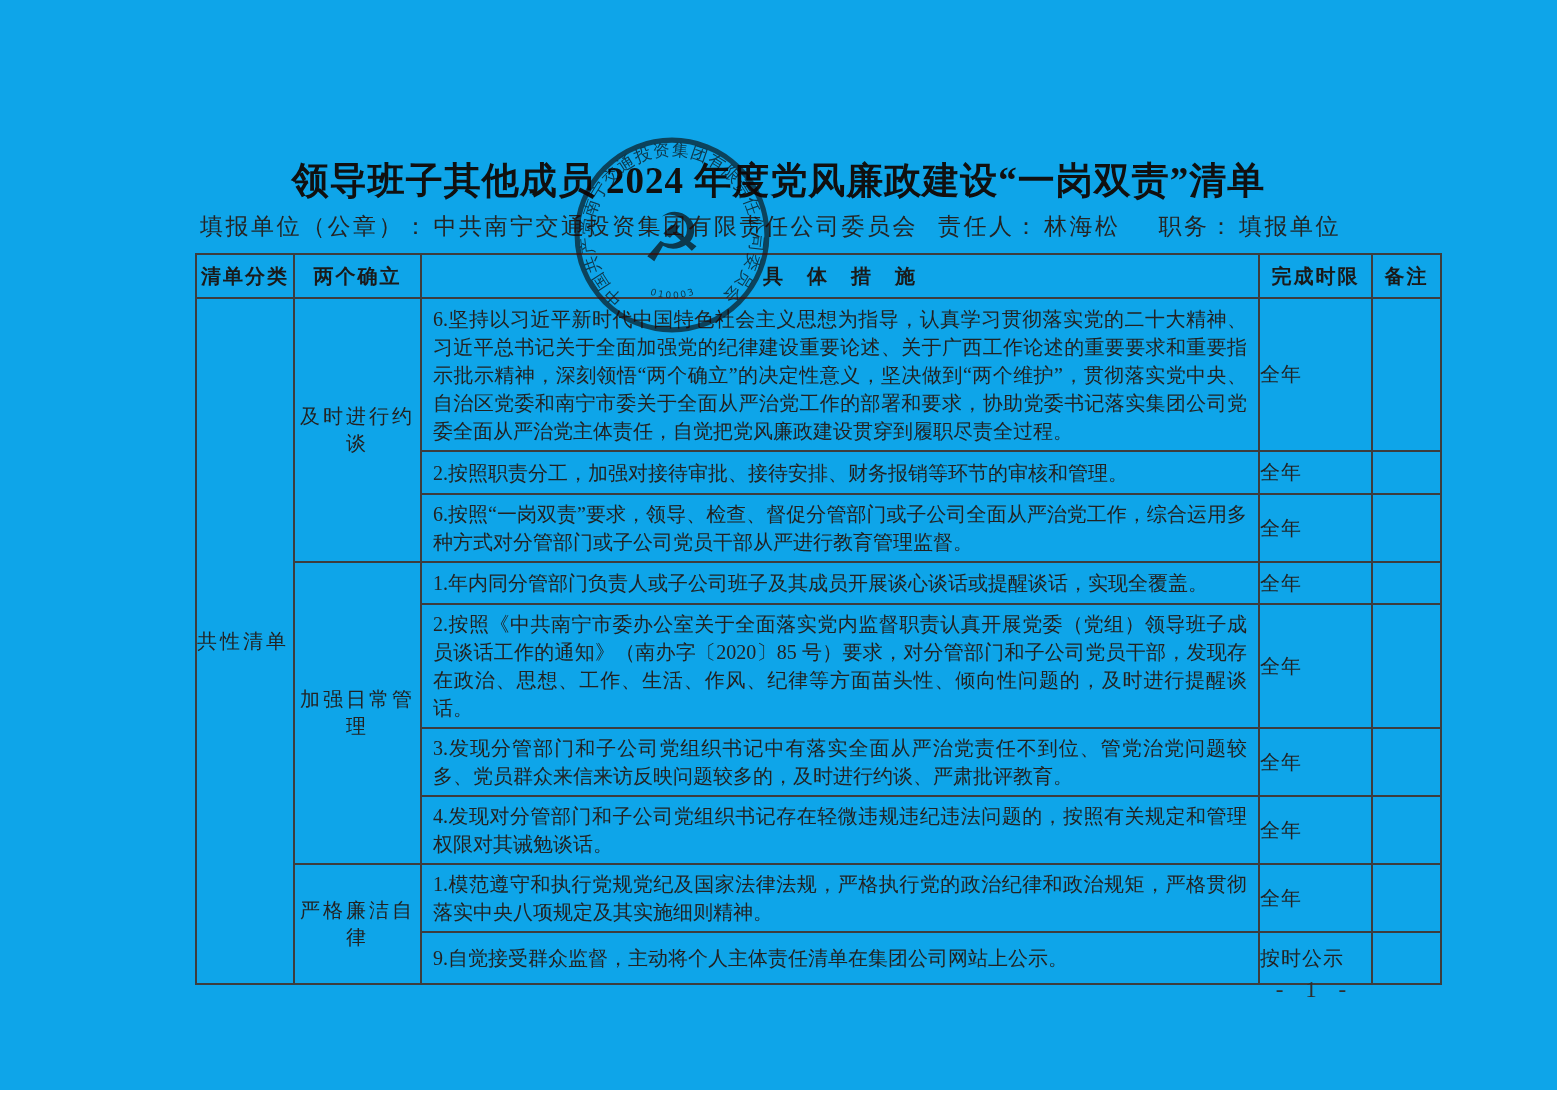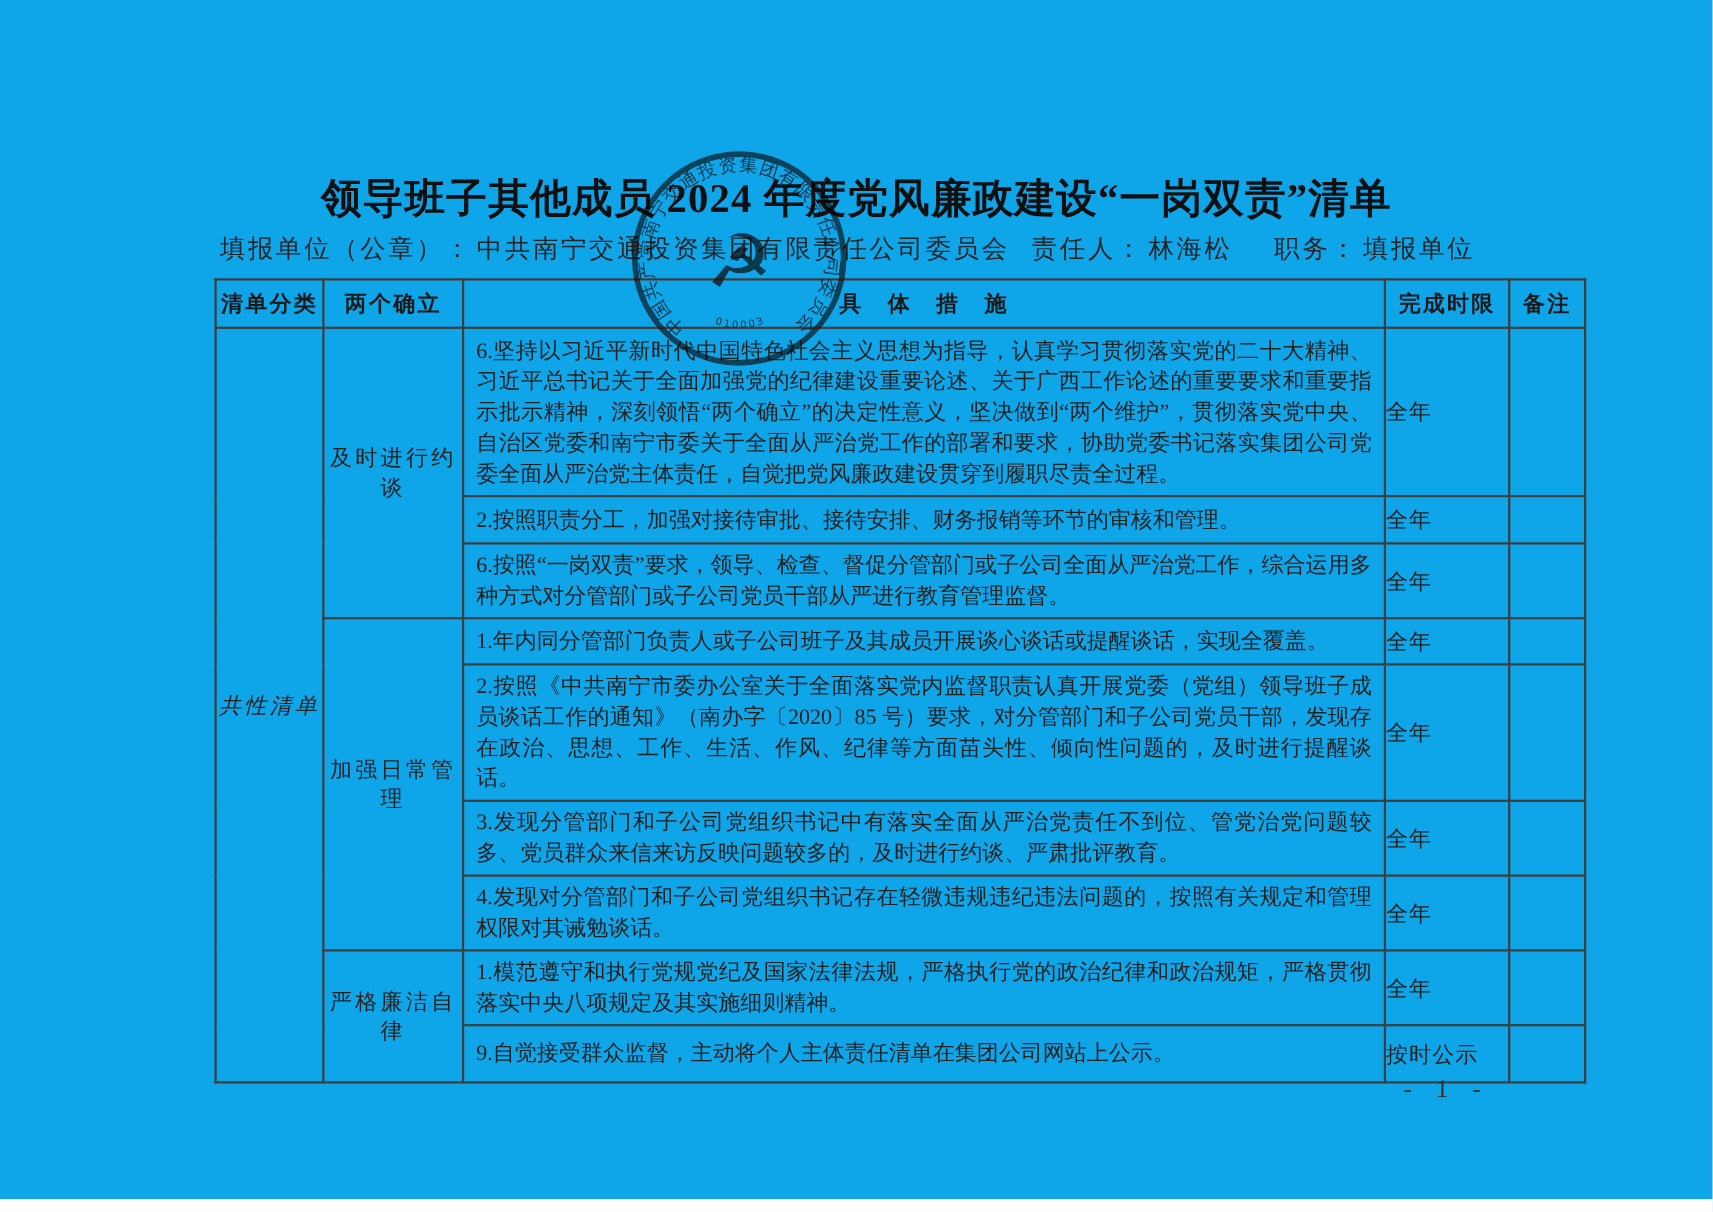--- a/index.html
+++ b/index.html
@@ -24,21 +24,21 @@
     position:absolute; left:195px; top:253px; width:1245px;
     border-collapse:collapse; table-layout:fixed;
   }
   .sheet th, .sheet td {
     border:2px solid #3d3d3d; vertical-align:middle; padding:0;
     font-size:20px; color:#222;
   }
   .sheet th {
     height:42px; font-weight:bold; letter-spacing:2px; text-align:center; color:#1a1a1a;margin-top:42px;
   }
-  td.cat   { text-align:center; letter-spacing:3px; font-size:20px;font-style:italic; }
+  td.cat   { letter-spacing:3px; font-size:20px; }
   td.proj  { text-align:center; letter-spacing:3px; font-size:20px; }
   td.meas  {
     text-align:justify; padding:5px 11px; line-height:28px; font-size:20px;
   }
   td.time  { text-align:left; font-size:20px; letter-spacing:1px; }
   td.note  { text-align:center; font-size:20px; }
 
   .seal {
     position:absolute; left:572px; top:135px; width:200px; height:200px;
     mix-blend-mode:multiply; opacity:0.88; pointer-events:none;

